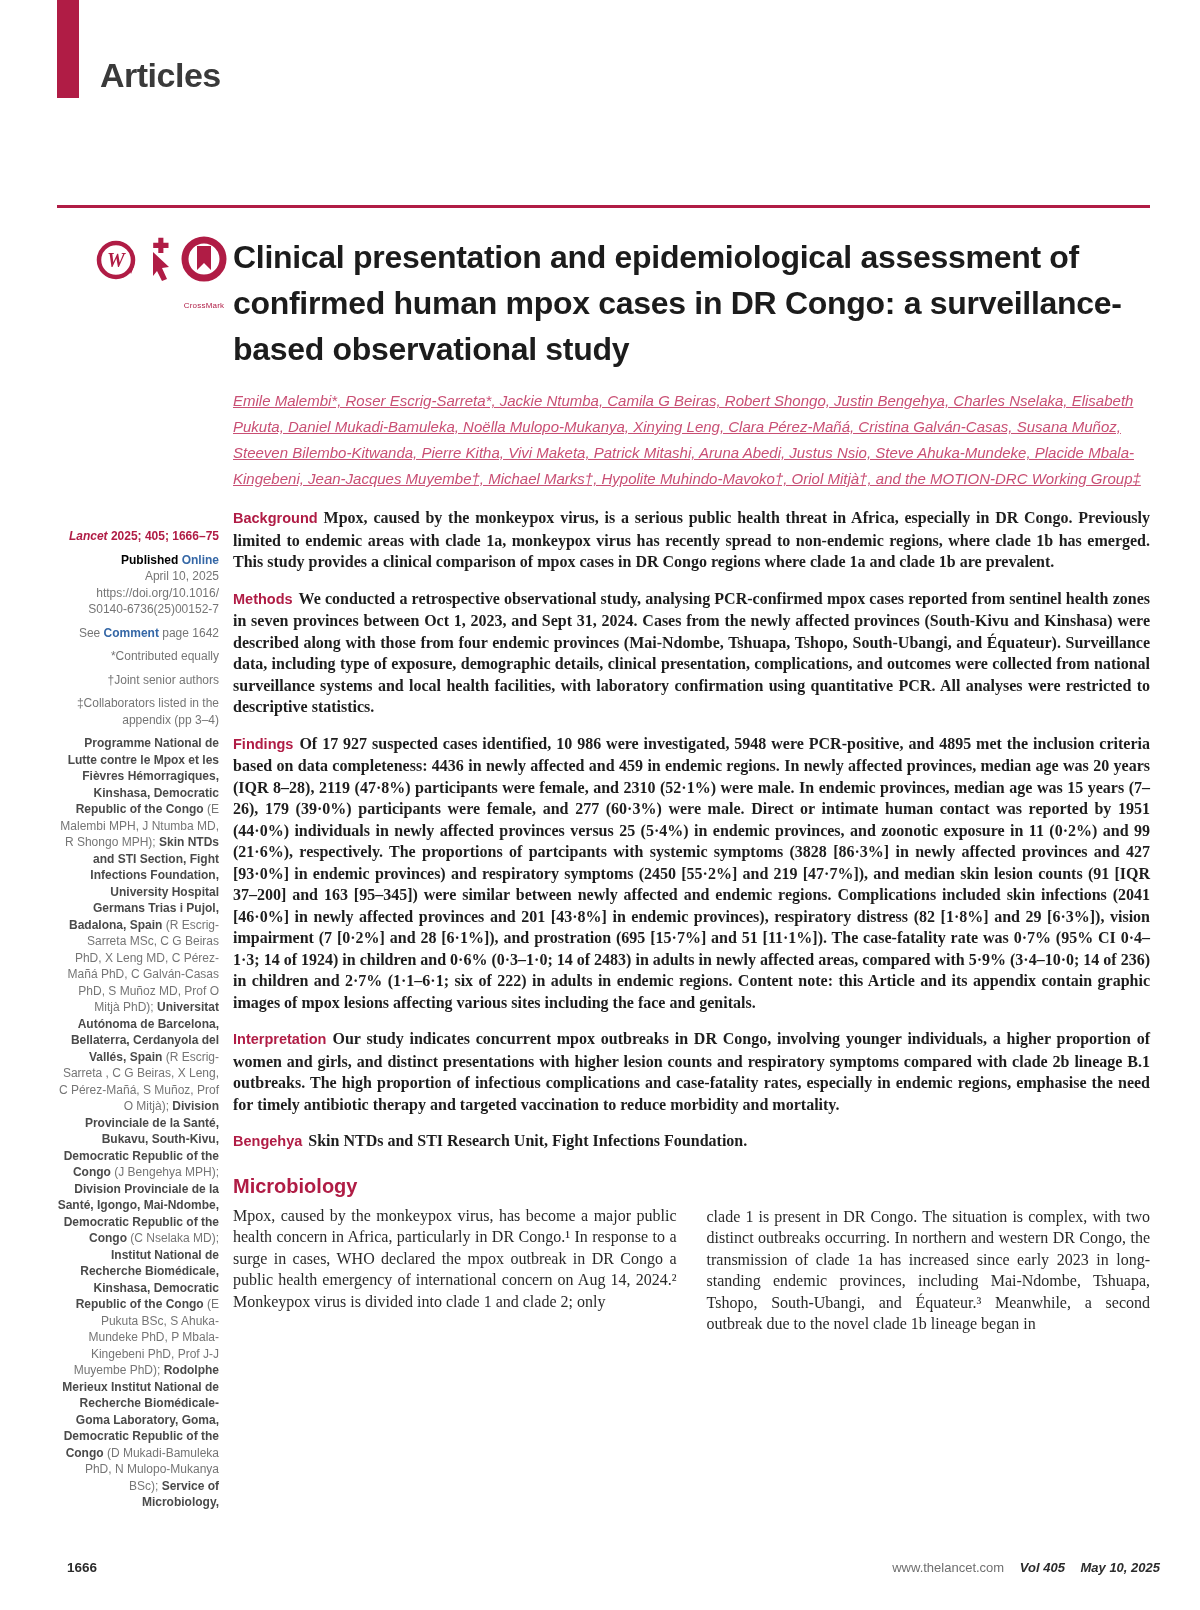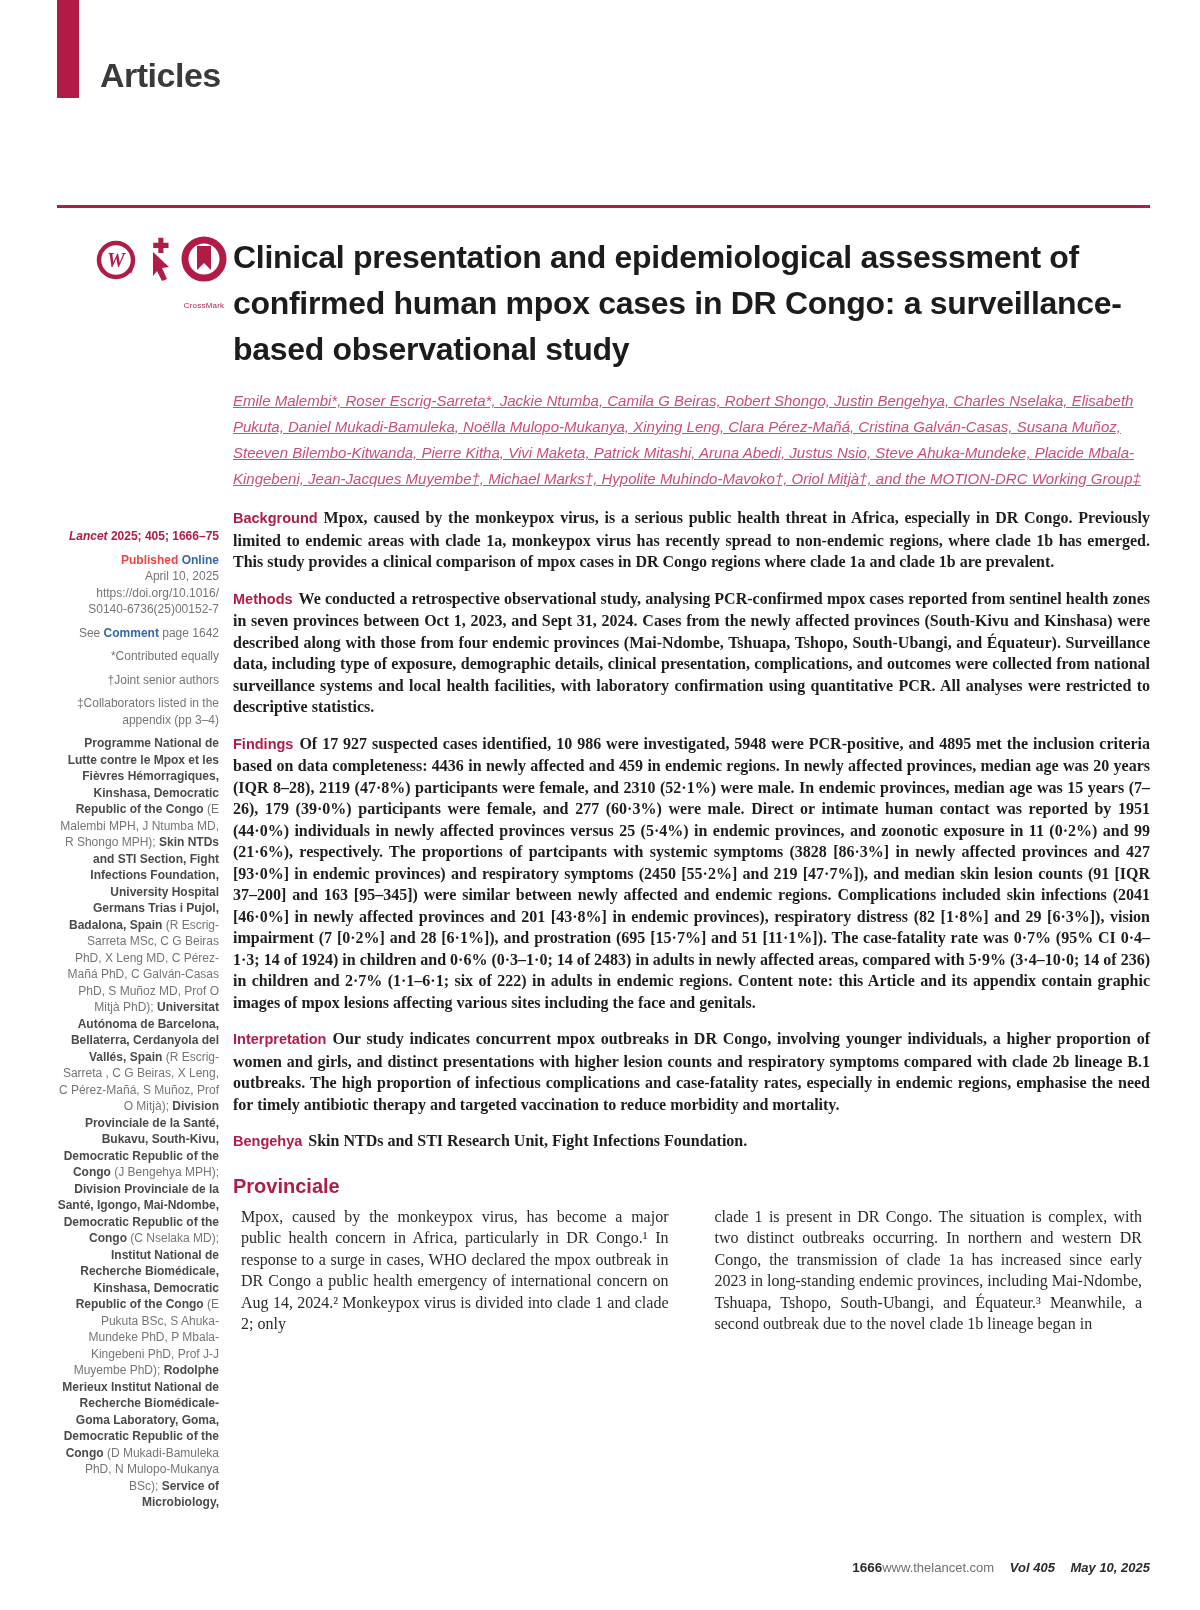--- a/index.html
+++ b/index.html
@@ -18,33 +18,33 @@
   .main-col{position:absolute;left:233px;top:234px;width:917px;}
   .title{font-size:32px;line-height:46px;font-weight:700;color:#1c1c1c;letter-spacing:-0.3px;}
   .authors{margin-top:16px;font-style:italic;color:#c94f74;font-size:15px;line-height:26px;font-weight:500;text-decoration:underline;}
 
   .summary-heading{margin-top:23px;color:#b01c45;font-size:19px;font-weight:700;letter-spacing:0.1px;}
   .sum-para{font-family:"Liberation Serif",serif;font-weight:700;font-size:16px;line-height:21.5px;text-align:justify;color:#1e1e1e;margin:15px 0 0 0;}
   .plabel{font-family:"Liberation Sans",sans-serif;font-weight:700;font-size:14.5px;color:#b01c45;margin-right:6px;}
 
   .intro{margin-top:22px;display:grid;grid-template-columns:1fr 1fr;column-gap:30px;}
   .intro-heading{color:#b01c45;font-size:20px;font-weight:700;margin:0 0 7px 0;}
-  .intro p{font-family:"Liberation Serif",serif;font-size:16px;line-height:21.5px;text-align:justify;color:#2a2a2a;margin:8px;}
+  .intro p{font-family:"Liberation Serif",serif;font-size:16px;line-height:21.5px;text-align:justify;color:#2a2a2a;margin:0;}
   .intro .rcol p{margin-top:31px;}
 
   .sidebar{position:absolute;left:57px;top:528px;width:162px;text-align:right;font-size:12px;line-height:16.5px;color:#757575;}
   .sidebar .blk{margin-bottom:7px;}
   .cite{color:#b01c45;font-weight:700;}
   .cite i{font-style:italic;}
-  .sb-bold{color:#ef4444;font-weight:700;}
+  .sb-bold{color:#000000;font-weight:700;}
   .sb-link{color:#3567a6;font-weight:700;text-decoration:none;cursor:pointer;}
   .affils b{color:#4a4a4a;font-weight:700;}
   .affils span{color:#757575;font-weight:400;}
 
-  .footer{position:absolute;left:57px;top:1560px;width:1093px;display:flex;justify-content:flex-end;align-items:baseline;}
+  .footer{position:absolute;left:67px;top:1560px;width:1093px;display:flex;justify-content:space-between;align-items:baseline;}
   .footer .pageno{font-weight:700;color:#2b2b2b;font-size:13.5px;}
   .footer .right{font-size:13px;color:#6f6f6f;}
   .footer .right b{color:#2b2b2b;font-weight:700;margin-left:12px;font-style:italic;}
   .footer .site{color:#6f6f6f;cursor:pointer;}
 </style>
 </head>
 <body>
 
 <div class="page">
 
@@ -87,21 +87,21 @@
 
     <p class="sum-para"><span class="plabel">Findings</span><span>Of 17 927 suspected cases identified, 10 986 were investigated, 5948 were PCR-positive, and 4895 met the inclusion criteria based on data completeness: 4436 in newly affected and 459 in endemic regions. In newly affected provinces, median age was 20 years (IQR 8–28), 2119 (47·8%) participants were female, and 2310 (52·1%) were male. In endemic provinces, median age was 15 years (7–26), 179 (39·0%) participants were female, and 277 (60·3%) were male. Direct or intimate human contact was reported by 1951 (44·0%) individuals in newly affected provinces versus 25 (5·4%) in endemic provinces, and zoonotic exposure in 11 (0·2%) and 99 (21·6%), respectively. The proportions of partcipants with systemic symptoms (3828 [86·3%] in newly affected provinces and 427 [93·0%] in endemic provinces) and respiratory symptoms (2450 [55·2%] and 219 [47·7%]), and median skin lesion counts (91 [IQR 37–200] and 163 [95–345]) were similar between newly affected and endemic regions. Complications included skin infections (2041 [46·0%] in newly affected provinces and 201 [43·8%] in endemic provinces), respiratory distress (82 [1·8%] and 29 [6·3%]), vision impairment (7 [0·2%] and 28 [6·1%]), and prostration (695 [15·7%] and 51 [11·1%]). The case-fatality rate was 0·7% (95% CI 0·4–1·3; 14 of 1924) in children and 0·6% (0·3–1·0; 14 of 2483) in adults in newly affected areas, compared with 5·9% (3·4–10·0; 14 of 236) in children and 2·7% (1·1–6·1; six of 222) in adults in endemic regions. Content note: this Article and its appendix contain graphic images of mpox lesions affecting various sites including the face and genitals.</span></p>
 
     <p class="sum-para"><span class="plabel">Interpretation</span><span>Our study indicates concurrent mpox outbreaks in DR Congo, involving younger individuals, a higher proportion of women and girls, and distinct presentations with higher lesion counts and respiratory symptoms compared with clade 2b lineage B.1 outbreaks. The high proportion of infectious complications and case-fatality rates, especially in endemic regions, emphasise the need for timely antibiotic therapy and targeted vaccination to reduce morbidity and mortality.</span></p>
 
     <p class="sum-para"><span class="plabel">Bengehya</span><span>Skin NTDs and STI Research Unit, Fight Infections Foundation.</span></p>
 
 
     <div class="intro">
       <div class="lcol">
-        <h2 class="intro-heading">Provinciale</h2>
+        <h2 class="intro-heading">Microbiology</h2>
         <p>Mpox, caused by the monkeypox virus, has become a major public health concern in Africa, particularly in DR Congo.¹ In response to a surge in cases, WHO declared the mpox outbreak in DR Congo a public health emergency of international concern on Aug 14, 2024.² Monkeypox virus is divided into clade 1 and clade 2; only</p>
       </div>
       <div class="rcol">
         <p>clade 1 is present in DR Congo. The situation is complex, with two distinct outbreaks occurring. In northern and western DR Congo, the transmission of clade 1a has increased since early 2023 in long-standing endemic provinces, including Mai-Ndombe, Tshuapa, Tshopo, South-Ubangi, and Équateur.³ Meanwhile, a second outbreak due to the novel clade 1b lineage began in</p>
       </div>
     </div>
   </div>
 
   <div class="sidebar">
     <div class="blk cite"><i>Lancet</i><span> 2025; 405; 1666–75</span></div>

